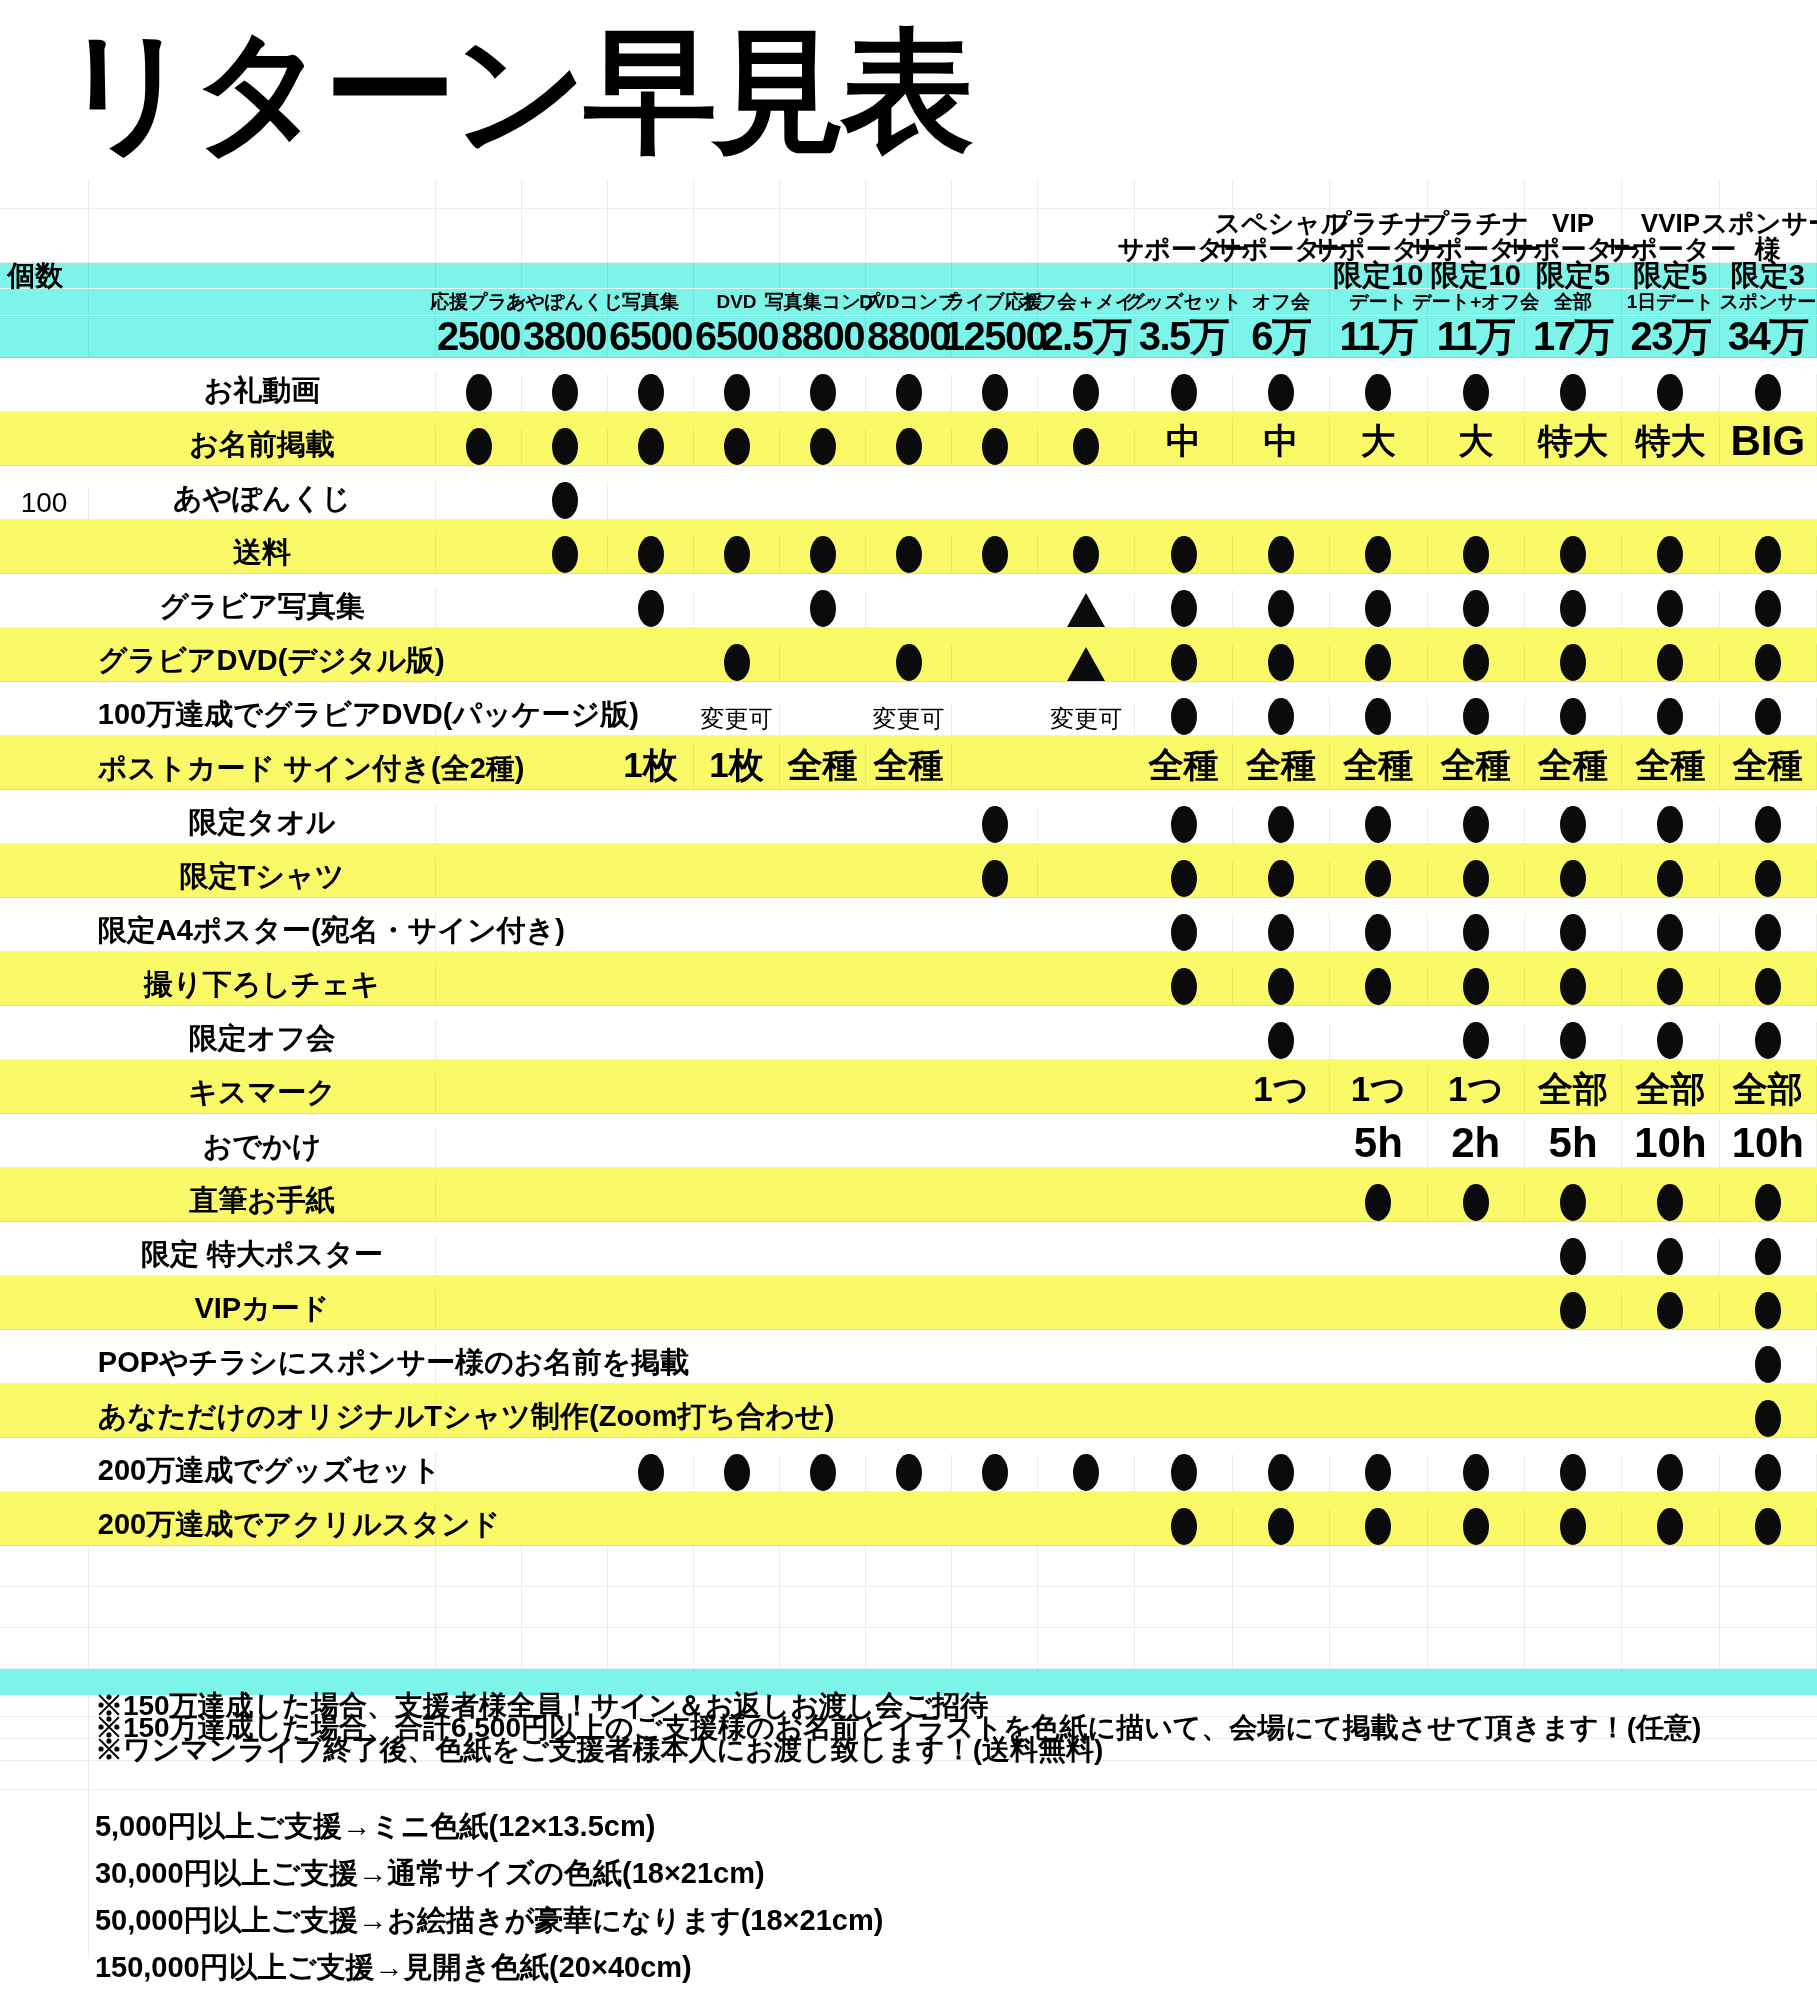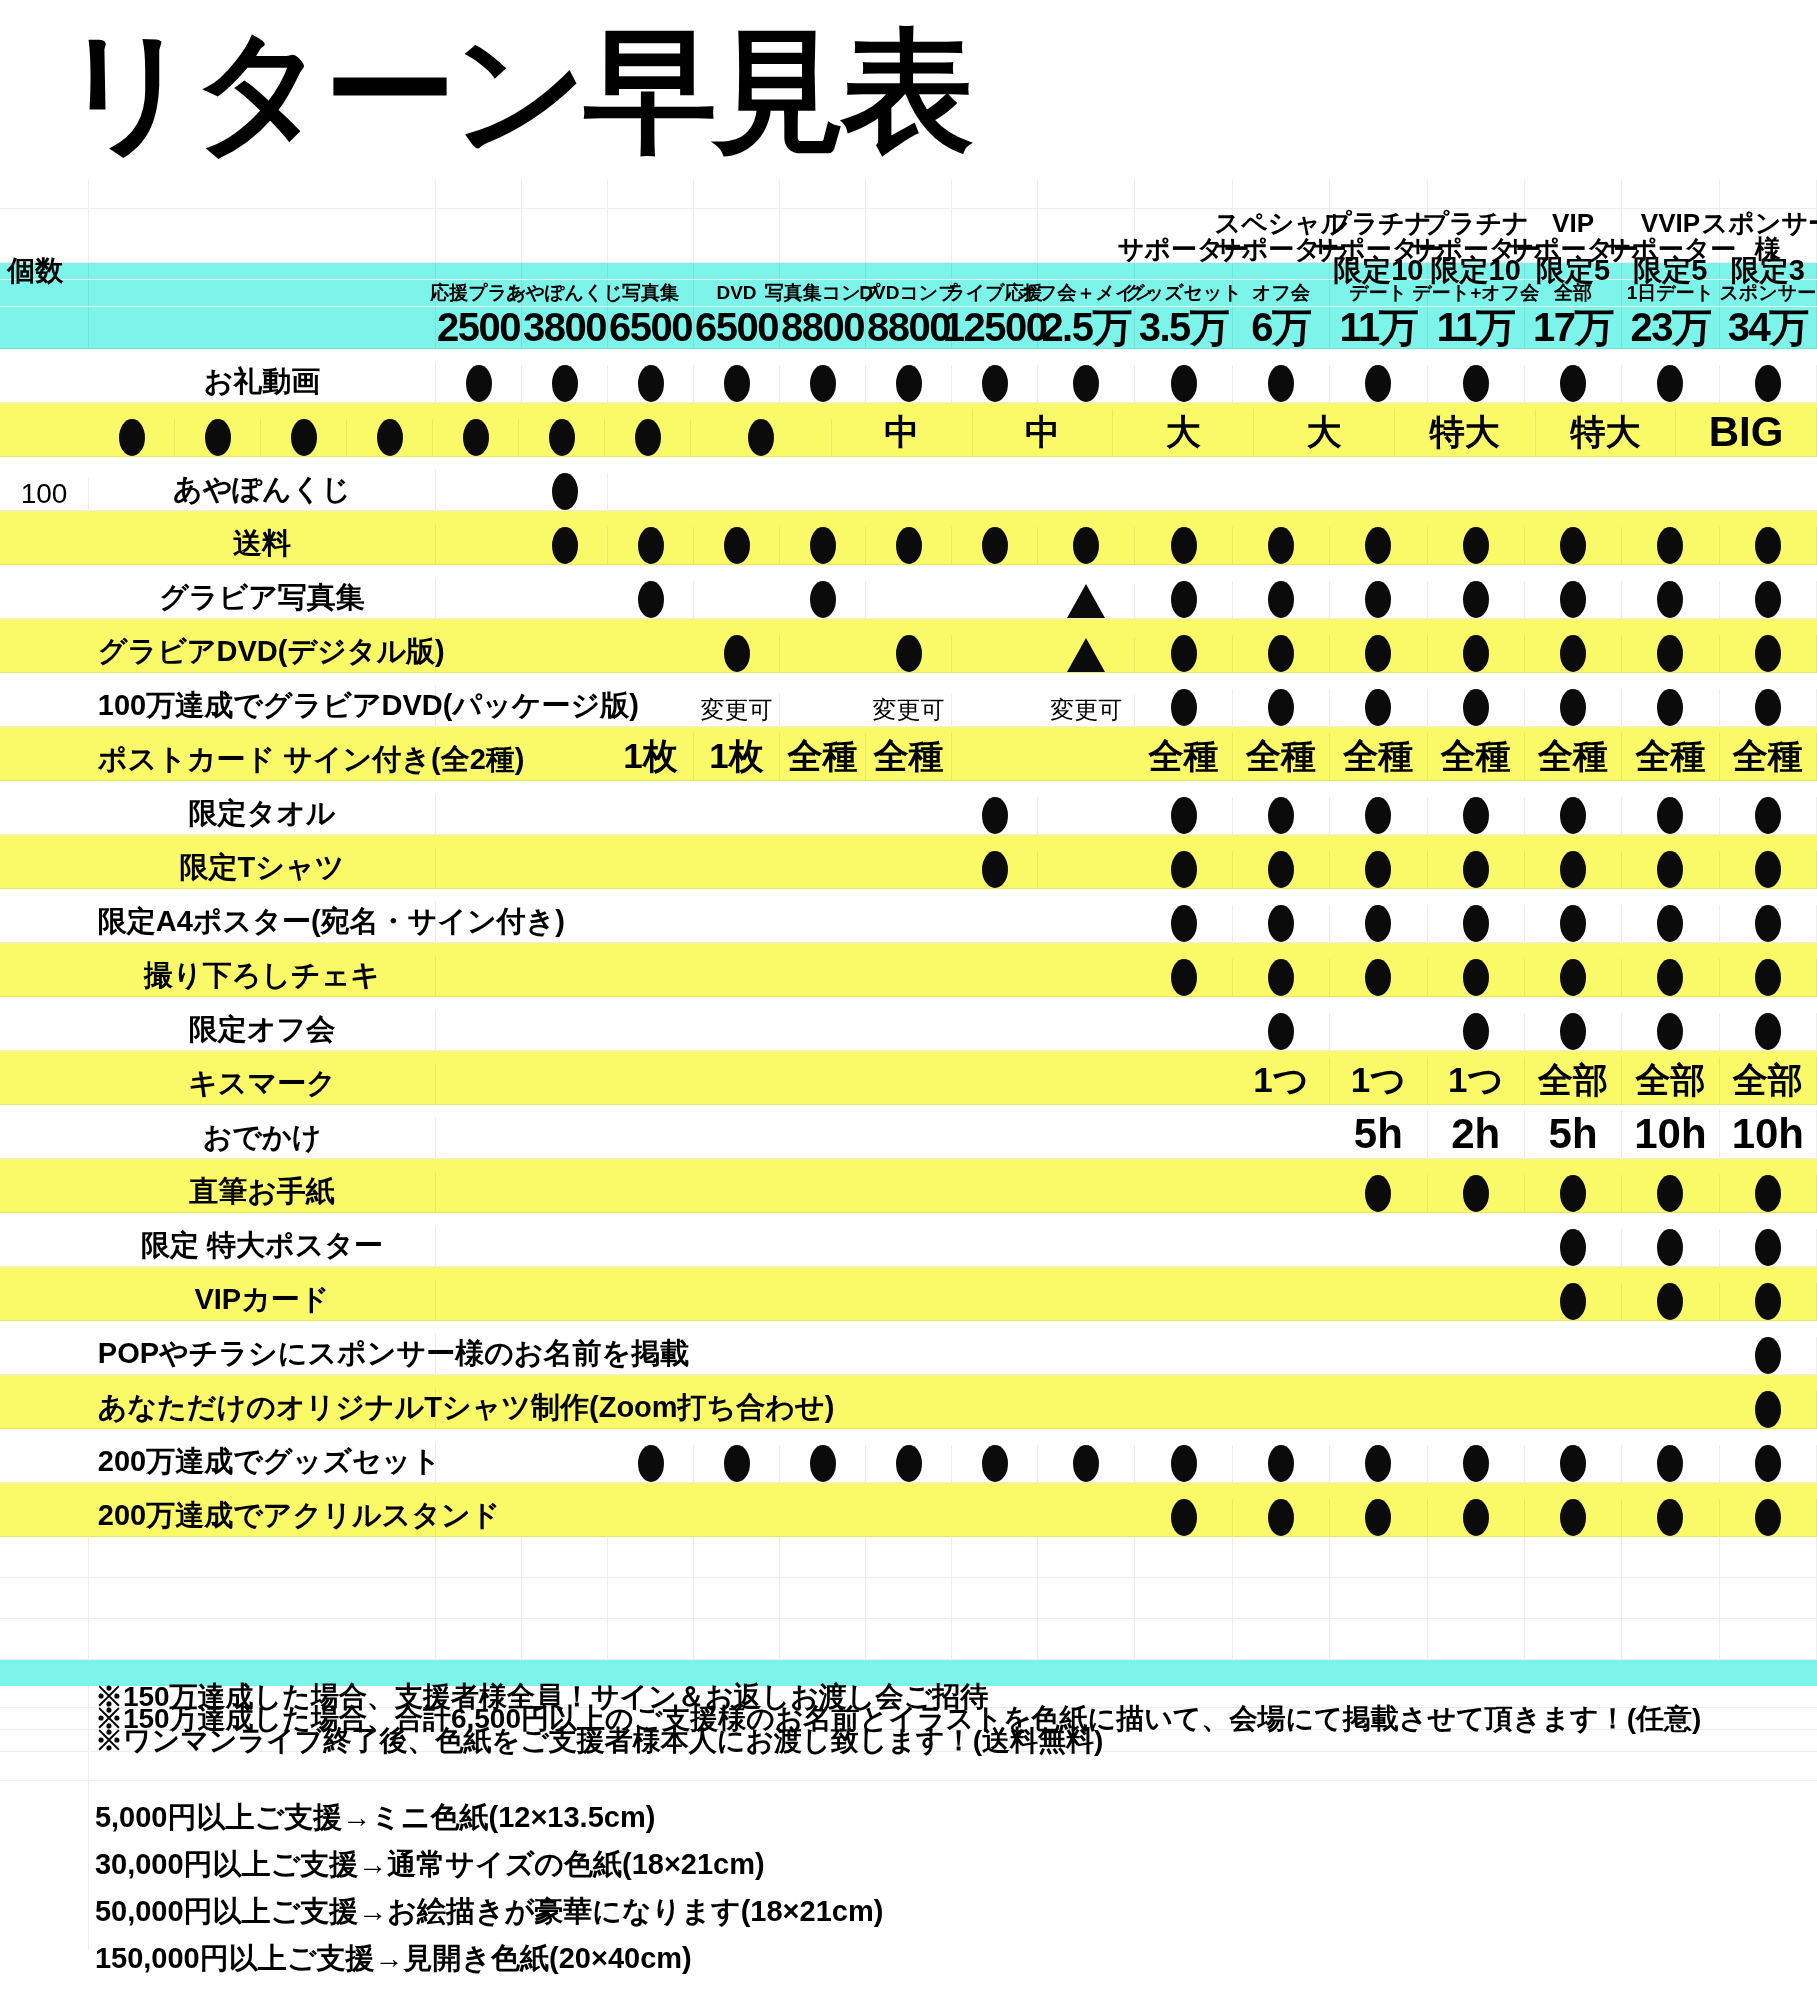--- a/index.html
+++ b/index.html
@@ -15,21 +15,21 @@
   .c-label{width:347px;flex:0 0 347px;}
   .cs{width:86px;flex:0 0 86px;}
   .cw{width:97px;flex:1 0 97px;}
   .white{background:#ffffff;}
   .yellow{background:#fafa69;}
   .cyan{background:#7df4ea;}
   .cyanband{background:#7df4ea;}
   .r-spacer{height:29px;}
   .r-tier1{height:28px;border-bottom:none;}
   .r-tier2{height:26px;}
-  .r-limit{height:17px;border-bottom:1.5px solid rgba(255,255,255,0.8);}
+  .r-limit{height:26px;border-bottom:1.5px solid rgba(255,255,255,0.8);}
   .r-plan{height:27px;border-bottom:1.5px solid rgba(255,255,255,0.8);}
   .r-price{height:42px;}
   .r-data{height:54px;align-items:flex-end;}
   .r-empty{height:41px;}
   .r-band{height:26px;border-bottom:none;}
   .tier-txt{font-size:26px;font-weight:bold;white-space:nowrap;}
   .limit{font-size:29px;font-weight:800;white-space:nowrap;}
   .qty-head{font-size:28px;font-weight:bold;justify-content:flex-start;padding-left:7.3px;}
   .plan{font-size:19px;font-weight:bold;white-space:nowrap;}
   .price{font-size:40px;font-weight:800;letter-spacing:-1.5px;white-space:nowrap;}
@@ -216,20 +216,21 @@
         </div>
         <div class="cell cw">
           <div class="dot"></div>
         </div>
         <div class="cell cw">
           <div class="dot"></div>
         </div>
       </div>
       <div class="row r-data yellow">
         <div class="cell c-qty qty-val"></div>
+        <div class="cell c-label row-label">お名前掲載</div>
         <div class="cell cs">
           <div class="dot"></div>
         </div>
         <div class="cell cs">
           <div class="dot"></div>
         </div>
         <div class="cell cs">
           <div class="dot"></div>
         </div>
         <div class="cell cs">

